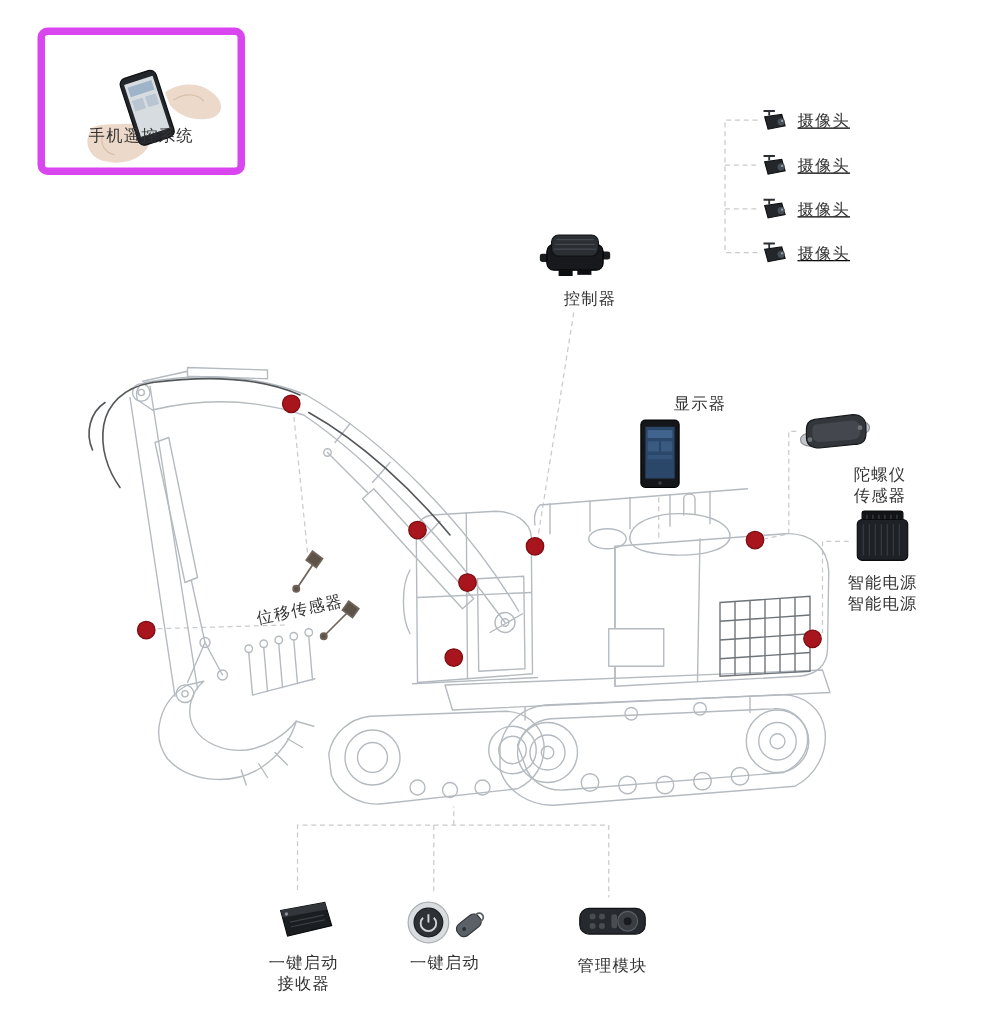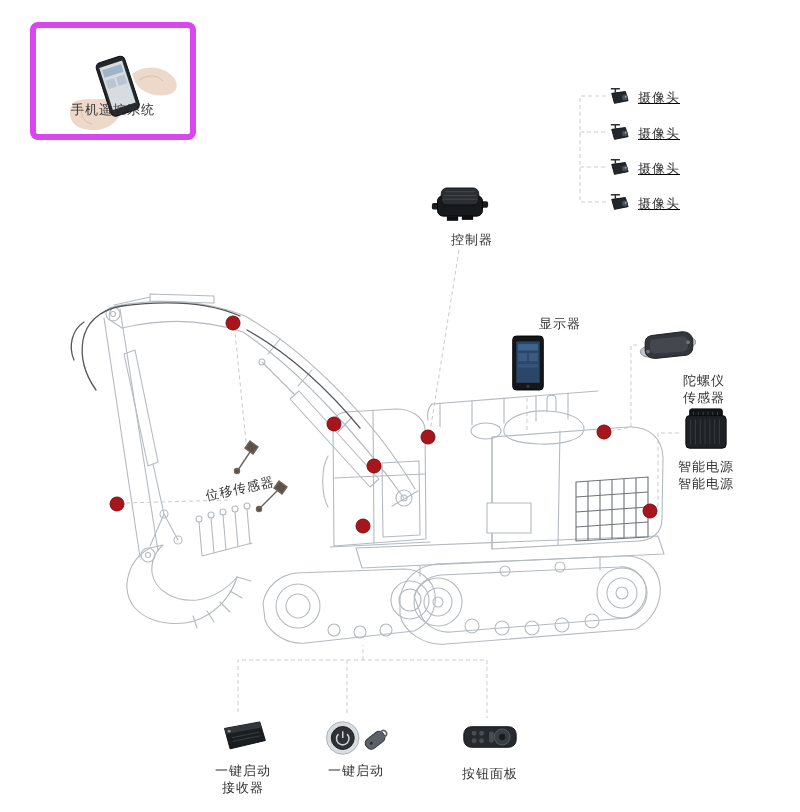--- a/index.html
+++ b/index.html
@@ -294,15 +294,15 @@
       <rect x="3" y="7" width="56" height="22" rx="8" fill="#26292d" stroke="#101214"></rect>
       <circle cx="44" cy="18" r="8.5" fill="#3a3e43" stroke="#5a5f65"></circle>
       <circle cx="44" cy="18" r="3.4" fill="#191b1e"></circle>
       <circle cx="14" cy="14" r="2.6" fill="#484d52"></circle>
         <circle cx="22" cy="14" r="2.6" fill="#484d52"></circle>
       <circle cx="14" cy="22" r="2.6" fill="#484d52"></circle>
         <circle cx="22" cy="22" r="2.6" fill="#484d52"></circle>
       <rect x="30" y="12" width="5" height="12" rx="2" fill="#484d52"></rect>
     </svg>
   </div>
-  <div class="label clabel" style="left:490px;top:765px">按钮面板</div>
+  <div class="label clabel" style="left:490px;top:765px">管理模块</div>
 
 </div>
 
 </body></html>

